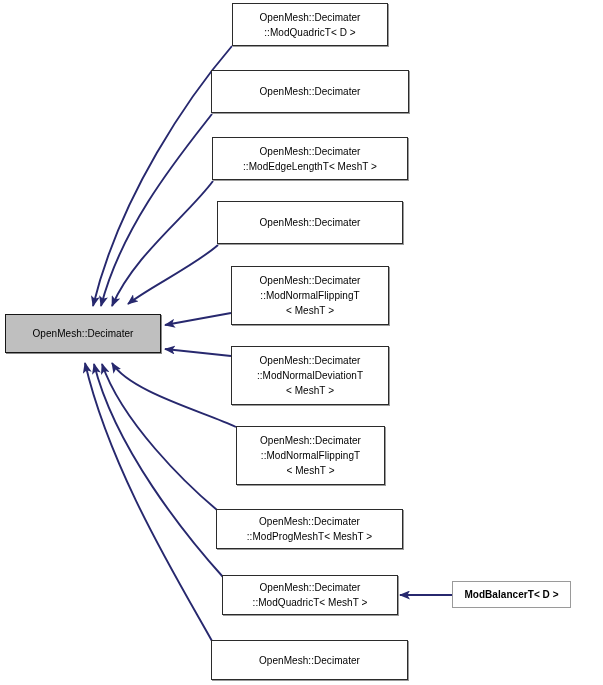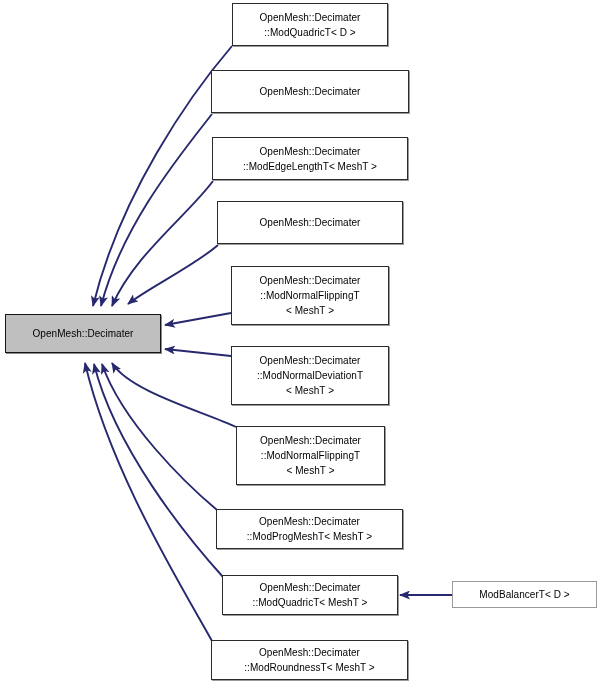--- a/index.html
+++ b/index.html
@@ -132,20 +132,19 @@
     <span class="ln">::ModProgMeshT&lt; MeshT &gt;</span>
   </div>
 
   <div class="node thick" style="left:222px; top:575px; width:176px; height:40px;">
     <span class="ln">OpenMesh::Decimater</span>
     <span class="ln">::ModQuadricT&lt; MeshT &gt;</span>
   </div>
 
   <div class="node thick" style="left:211px; top:640px; width:197px; height:40px;">
     <span class="ln">OpenMesh::Decimater</span>
-    <span class="ln">::ModRoundnessT&lt; MeshT &gt;</span>
   </div>
 
-  <div class="node light" style="left:452px; top:581px; width:145px; height:27px;">
+  <div class="node light" style="left:452px; top:581px; width:119px; height:27px;font-weight:bold;">
     <span class="ln">ModBalancerT&lt; D &gt;</span>
   </div>
 
 </div>
 
 </body></html>

